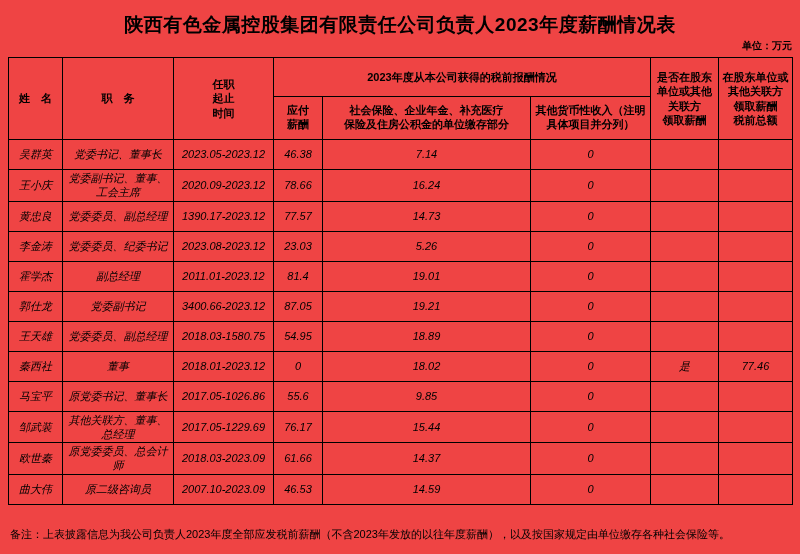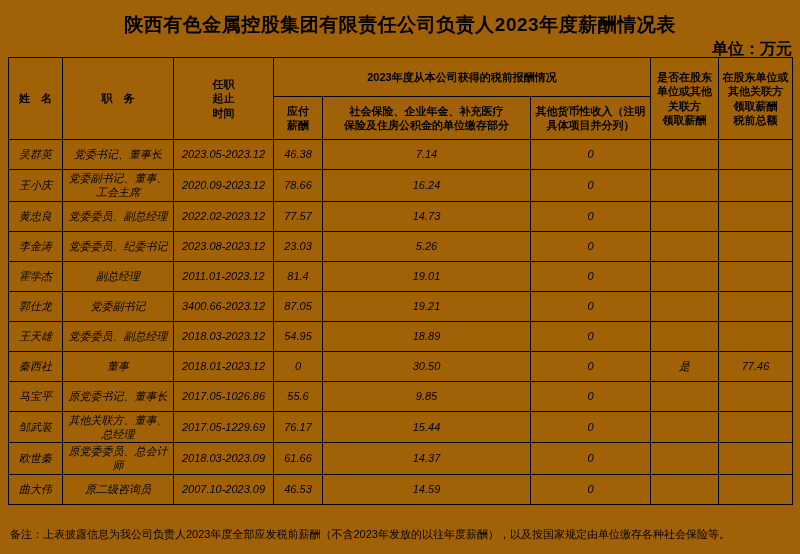--- a/index.html
+++ b/index.html
@@ -5,38 +5,38 @@
   * { margin:0; padding:0; box-sizing:border-box; }
   body {
     font-family: "Liberation Sans", "DejaVu Sans", sans-serif;
     background:#ffffff;
     color:#000000;
   }
   .page {
     position:relative;
     width:800px;
     height:554px;
-    background:#a16207;
+    background:#ef4444;
     overflow:hidden;
   }
   .title {
     position:absolute;
     top:12px; left:0;
     width:100%;
     text-align:center;
     font-size:19px;
     font-weight:700;
     letter-spacing:0.5px;
   }
   .unit-label {
     position:absolute;
     top:39px; left:8px;
     width:784px;
     text-align:right;
-    font-size:16px;
+    font-size:10px;
     font-weight:700;
   }
   table.salary {
     position:absolute;
     top:57px; left:8px;
     width:784px;
     border-collapse:collapse;
     table-layout:fixed;
   }
   table.salary th, table.salary td {
@@ -46,21 +46,21 @@
     font-size:11px;
     line-height:1.3;
     padding:1px 2px;
     overflow:hidden;
   }
   table.salary th {
     font-weight:700;
     white-space:pre-line;
   }
   thead tr.group-row { height:39px; }
-  thead tr.sub-row { height:43px; }
+  thead tr.sub-row { height:43px;font-family:Liberation Mono, monospace; }
   tbody tr { height:30px;font-style:italic; }
   td.pos-cell { padding:1px 1px; }
   .footnote {
     position:absolute;
     top:527px; left:10px;
     width:784px;
     font-size:11px;
     font-weight:400;
     white-space:nowrap;
   }
@@ -130,21 +130,21 @@
       <td>78.66</td>
       <td>16.24</td>
       <td>0</td>
       <td></td>
       <td></td>
     </tr>
 
     <tr>
       <td>黄忠良</td>
       <td class="pos-cell">党委委员、副总经理</td>
-      <td>2022.02-2023.12</td>
+      <td>1390.17-2023.12</td>
       <td>77.57</td>
       <td>14.73</td>
       <td>0</td>
       <td></td>
       <td></td>
     </tr>
 
     <tr>
       <td>李金涛</td>
       <td class="pos-cell">党委委员、纪委书记</td>
@@ -174,34 +174,34 @@
       <td>87.05</td>
       <td>19.21</td>
       <td>0</td>
       <td></td>
       <td></td>
     </tr>
 
     <tr>
       <td>王天雄</td>
       <td class="pos-cell">党委委员、副总经理</td>
-      <td>2018.03-2023.12</td>
+      <td>2018.03-1580.75</td>
       <td>54.95</td>
       <td>18.89</td>
       <td>0</td>
       <td></td>
       <td></td>
     </tr>
 
     <tr>
       <td>秦西社</td>
       <td class="pos-cell">董事</td>
       <td>2018.01-2023.12</td>
       <td>0</td>
-      <td>30.50</td>
+      <td>18.02</td>
       <td>0</td>
       <td>是</td>
       <td>77.46</td>
     </tr>
 
     <tr>
       <td>马宝平</td>
       <td class="pos-cell">原党委书记、董事长</td>
       <td>2017.05-1026.86</td>
       <td>55.6</td>

